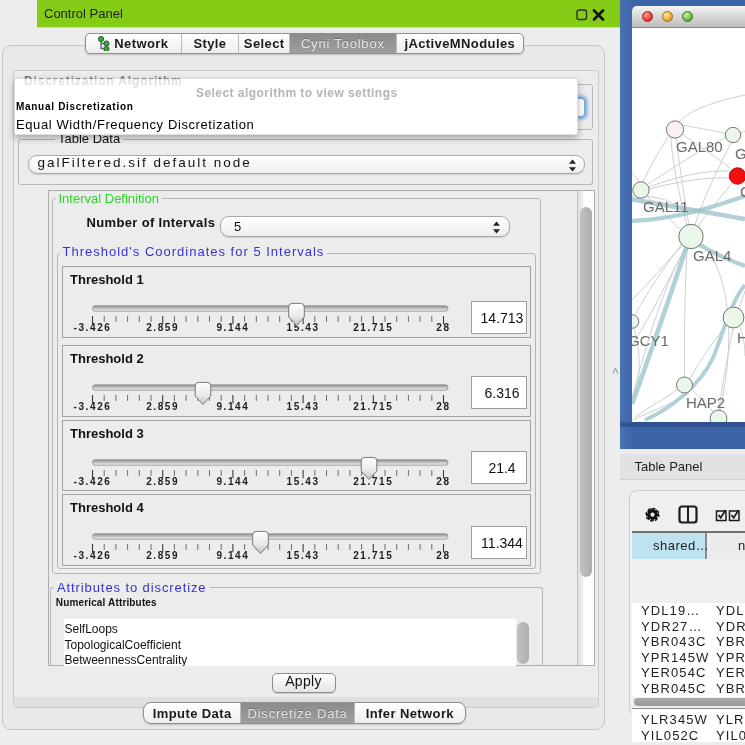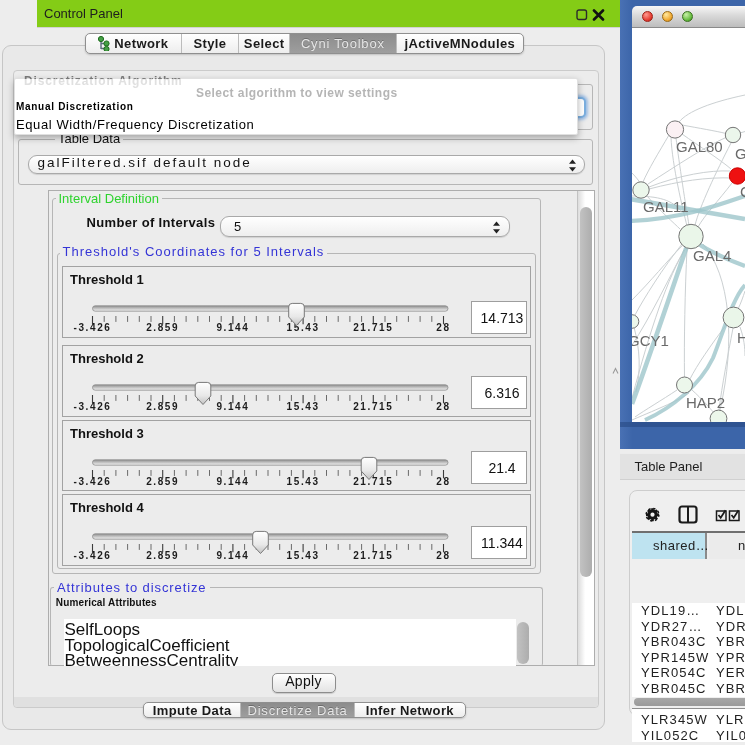--- a/index.html
+++ b/index.html
@@ -11,35 +11,35 @@
 #content { left:13px; top:70px; width:586px; height:638px; background:#ececec; border:1px solid #cbcbcb; border-radius:4px; }
 #contentstrip { left:14px; top:697px; width:584px; height:10px; background:#e0e0e0; border-radius:0 0 4px 4px; }
 
 .tabbar { display:flex; border:1px solid #8f8f8f; border-radius:5px; overflow:hidden; background:linear-gradient(#ffffff,#ededed); box-shadow:0 1px 2px rgba(0,0,0,0.18); }
 .tabbar .tab { font-size:13px; letter-spacing:0.4px; font-weight:bold; color:#1a1a1a; display:flex; align-items:center; justify-content:center; border-right:1px solid #bcbcbc; }
 .tabbar .tab:last-child { border-right:none; }
 .tabbar .sel { background:linear-gradient(#8c8c8c,#9e9e9e); color:#e6e6e6; font-weight:normal; letter-spacing:0.8px; text-shadow:0 -1px 0 rgba(0,0,0,0.25); }
 #toptabs { left:85px; top:33px; width:439px; height:21px; }
 #toptabs .t1 { width:96px; } #toptabs .t2 { width:58px; } #toptabs .t3 { width:51px; }
 #toptabs .t4 { width:107px; } #toptabs .t5 { width:127px; }
-#bottabs { left:143px; top:702px; width:323px; height:16px; }
+#bottabs { left:143px; top:702px; width:323px; height:22px;border-radius:8px; }
 #bottabs .t1 { width:98px; } #bottabs .t2 { width:114px; } #bottabs .t3 { width:111px; }
 
 .group { position:absolute; border:1px solid #b6b6b6; border-radius:3px; }
 .gtitle { position:absolute; background:#ececec; padding:0 3px; font-size:13px; }
 
 .combo { position:absolute; background:linear-gradient(#ffffff,#eeeeee); border:1px solid #a9a9a9; border-radius:9px; box-shadow:0 1px 1px rgba(0,0,0,0.12); font-size:13px; color:#111; }
 .combo span.txt { position:absolute; left:9px; top:2px; }
 .spin { position:absolute; }
 
 .tpanel { position:absolute; left:61.5px; width:469.5px; height:71.5px; border:1px solid #a2a2a2; background:#ececec; }
 .tlabel { position:absolute; left:7.5px; top:5px; font-size:13px; font-weight:bold; color:#111; }
 .vbox { position:absolute; left:408.5px; width:56px; height:33px; background:#fff; border:1px solid #9e9e9e; font-size:14px; color:#111; text-align:center; line-height:32px; padding-left:6px; }
 
-#numlist { left:63.5px; top:618.7px; width:452px; height:47px; background:#fff; font-size:17px; color:#111; overflow:hidden; padding-top:3.7px; }
+#numlist { left:63.5px; top:618.7px; width:452px; height:47px; background:#fff; font-size:12px; color:#111; overflow:hidden; padding-top:3.7px; }
 #numlist div { padding-left:1px; height:15.5px; line-height:15.5px; }
 
 .vthumb { position:absolute; background:linear-gradient(90deg,#c2c2c2,#adadad); border-radius:6px; }
 
 #applybtn { left:271.5px; top:673px; width:64px; height:19.5px; background:linear-gradient(#ffffff,#e3e3e3); border:1px solid #8d8d8d; border-radius:5px; font-size:14px; letter-spacing:0.3px; color:#111; text-align:center; line-height:14.5px; box-shadow:0 1px 1px rgba(0,0,0,0.15); }
 
 #popup { left:14px; top:78px; width:564px; height:56.5px; background:#ffffff; border:1px solid #e0e0e0; border-radius:2px; box-shadow:0 3px 7px rgba(0,0,0,0.30); }
 
 #bluewin { left:620px; top:0; width:125px; height:449px; background:linear-gradient(90deg,#4971b4 0%, #3c65a9 10%, #3c65a9 100%); }
 #macbar { left:632px; top:6px; width:113px; height:22px; background:linear-gradient(#f7f7f7 0%,#d9d9d9 45%,#bdbdbd 100%); border-bottom:1px solid #8a8a8a; border-top-left-radius:5px; }

